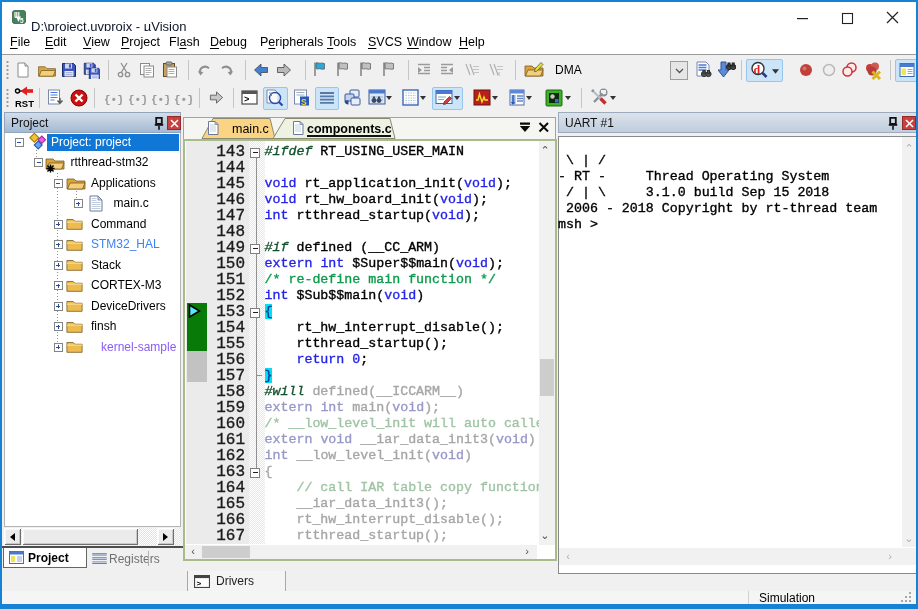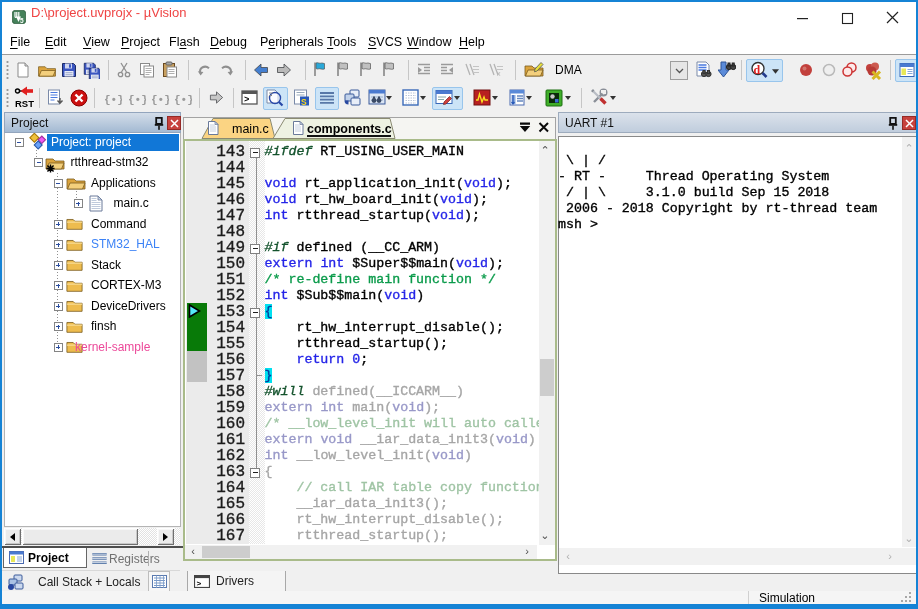--- a/index.html
+++ b/index.html
@@ -5,21 +5,21 @@
 * { margin:0; padding:0; box-sizing:border-box; }
 html,body { width:918px; height:609px; overflow:hidden; }
 #win {
   position:relative; width:918px; height:609px; background:#f0f0f0;
   font-family:"Liberation Sans", sans-serif; overflow:hidden;
   border-left:2px solid #1583d5; border-right:2px solid #1583d5; border-top:2px solid #1583d5;
 }
 .abs { position:absolute; }
 
 #titlebar { position:absolute; left:0; top:0; width:914px; height:29px; background:#ffffff; }
-#title-text { position:absolute; left:29px; top:3px; font-size:13px; color:#ef4444; }
+#title-text { position:absolute; left:29px; top:17px; font-size:13px; color:#0f172a; }
 .capbtn { position:absolute; top:0; width:14px; height:29px; color:#000; }
 
 #menubar { position:absolute; left:0; top:29px; width:914px; height:24px; background:#ffffff; border-bottom:1px solid #9b9b9b; }
 .menu { position:absolute; top:4px; font-size:12.5px; color:#000; }
 .menu u { text-decoration:underline; text-underline-offset:2px; }
 
 #toolbar { position:absolute; left:0; top:54px; width:914px; height:56px; background:#f0f0f0; }
 .tsep { position:absolute; width:1px; height:20px; background:#c6c6c6; }
 .grip { position:absolute; width:3px; height:20px;
   background-image:radial-gradient(circle, #9a9a9a 1px, transparent 1.2px);
@@ -549,21 +549,21 @@
           <use href="#s-fcl"></use>
         </svg>
       <div class="tlabel" style="left:86px;top:186.0px;color:#000">finsh</div>
       <div class="exp" style="left:48.5px;top:209.5px">
           <i class="eh"></i>
           <i class="ev"></i>
         </div>
       <svg class="abs" style="left:60.5px;top:206px" width="17" height="15" viewBox="0 0 19 16">
           <use href="#s-fcl"></use>
         </svg>
-      <div class="tlabel" style="left:70px;top:206.5px;color:#ec4899">kernel-sample</div>
+      <div class="tlabel" style="left:96px;top:206.5px;color:#8b5cf6">kernel-sample</div>
     </div>
     <div id="proj-hscroll">
       <div class="w3d" style="left:0;top:0;width:17px;height:17px"></div>
       <div class="abs" style="left:5.5px;top:5px;width:0;height:0;border-right:5px solid #000;border-top:4px solid transparent;border-bottom:4px solid transparent"></div>
       <div class="w3d" style="left:18px;top:0;width:116px;height:17px"></div>
       <div class="w3d" style="left:153px;top:0;width:17px;height:17px"></div>
       <div class="abs" style="left:159px;top:5px;width:0;height:0;border-left:5px solid #000;border-top:4px solid transparent;border-bottom:4px solid transparent"></div>
     </div>
     <div id="proj-tabs">
       <div class="abs" style="left:1px;top:0;width:84px;height:20px;background:#fff;border:1px solid #666;border-top:none"></div>
@@ -577,35 +577,20 @@
       <svg class="abs" style="left:90px;top:5px" width="15" height="12" viewBox="0 0 15 12">
           <g fill="#5878a8">
             <rect x="0" y="0" width="15" height="2.6" rx="1"></rect>
             <rect x="0" y="4.2" width="15" height="2.6" rx="1"></rect>
             <rect x="0" y="8.4" width="15" height="2.6" rx="1"></rect>
           </g>
           <path d="M0 1.2 h15 M0 5.4 h15 M0 9.6 h15" stroke="#fff" stroke-width="0.7"></path>
         </svg>
       <div class="abs" style="left:107px;top:4px;font-size:12px;color:#707070">Registers</div>
       <div class="abs" style="left:146px;top:3px;width:1px;height:15px;background:#b0b0b0"></div>
-    </div>
-    <div id="callstack">
-      <svg class="abs" style="left:5px;top:3px" width="18" height="17" viewBox="0 0 18 17">
-          <rect x="7" y="1" width="8" height="6" rx="1" fill="#ccd9ee" stroke="#3a5a9a"></rect>
-          <rect x="2" y="5" width="8" height="6" rx="1" fill="#aac2e4" stroke="#3a5a9a"></rect>
-          <rect x="8" y="9" width="8" height="6" rx="1" fill="#ccd9ee" stroke="#3a5a9a"></rect>
-          <circle cx="4" cy="13" r="3" fill="#2848a0"></circle>
-        </svg>
-      <div class="abs" style="left:36px;top:4px;font-size:12px;color:#222">Call Stack + Locals</div>
-      <div class="abs" style="left:146px;top:0px;width:22px;height:21px;background:#f6f6f6;border:1px solid #bdbdbd"></div>
-      <svg class="abs" style="left:150px;top:4px" width="15" height="13" viewBox="0 0 15 13">
-          <rect x="0.5" y="0.5" width="14" height="12" fill="#fff" stroke="#5a7ab0"></rect>
-          <path d="M2 3 h11 M2 5.5 h11 M2 8 h11 M2 10.5 h11" stroke="#7a9ac8" stroke-width="1"></path>
-          <path d="M4.5 0.5 V13 M8 0.5 V13 M11.5 0.5 V13" stroke="#7a9ac8" stroke-width="0.8"></path>
-        </svg>
     </div>
     <div id="cmd-tab">
       <svg class="abs" style="left:6px;top:4px" width="16" height="13" viewBox="0 0 16 13">
           <rect x="0.5" y="0.5" width="15" height="12" fill="#fff" stroke="#444" stroke-width="1.2"></rect>
           <rect x="0.5" y="0.5" width="15" height="2.6" fill="#444"></rect>
           <text x="2.5" y="10.5" font-size="8" font-weight="bold" fill="#000" font-family="Liberation Mono">&gt;</text>
         </svg>
       <div class="abs" style="left:28px;top:3px;font-size:12px;color:#222">Drivers</div>
     </div>
     <div id="edit-tabs">

